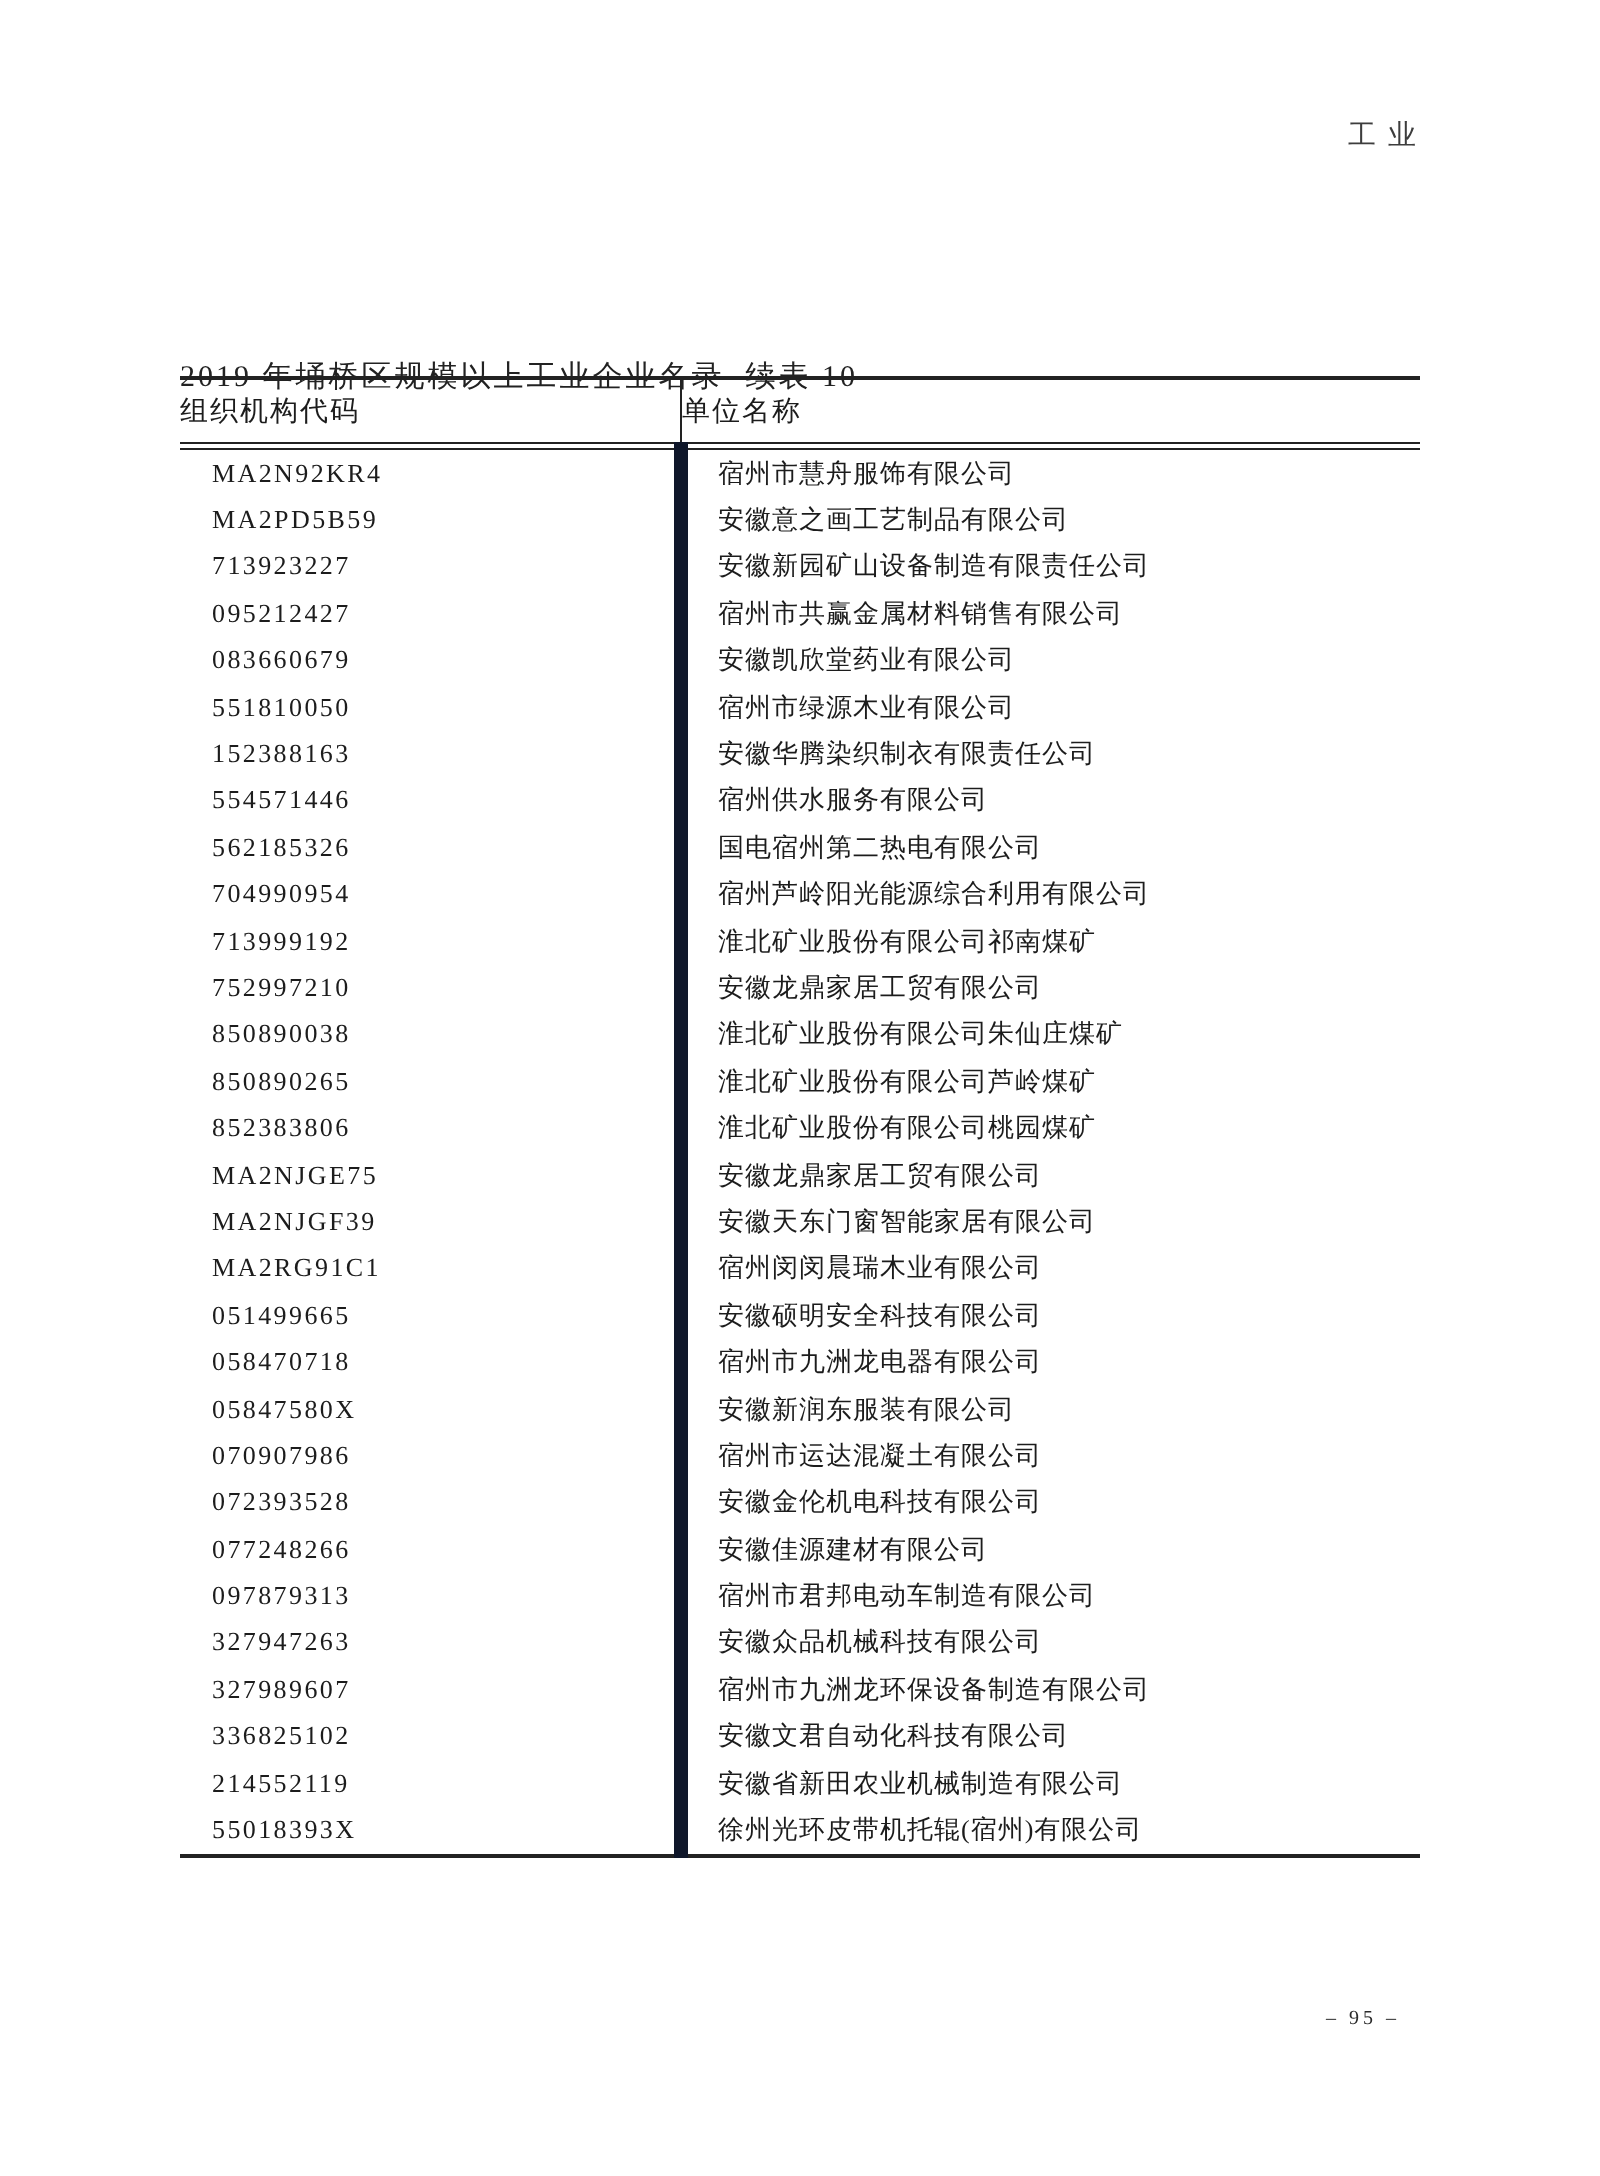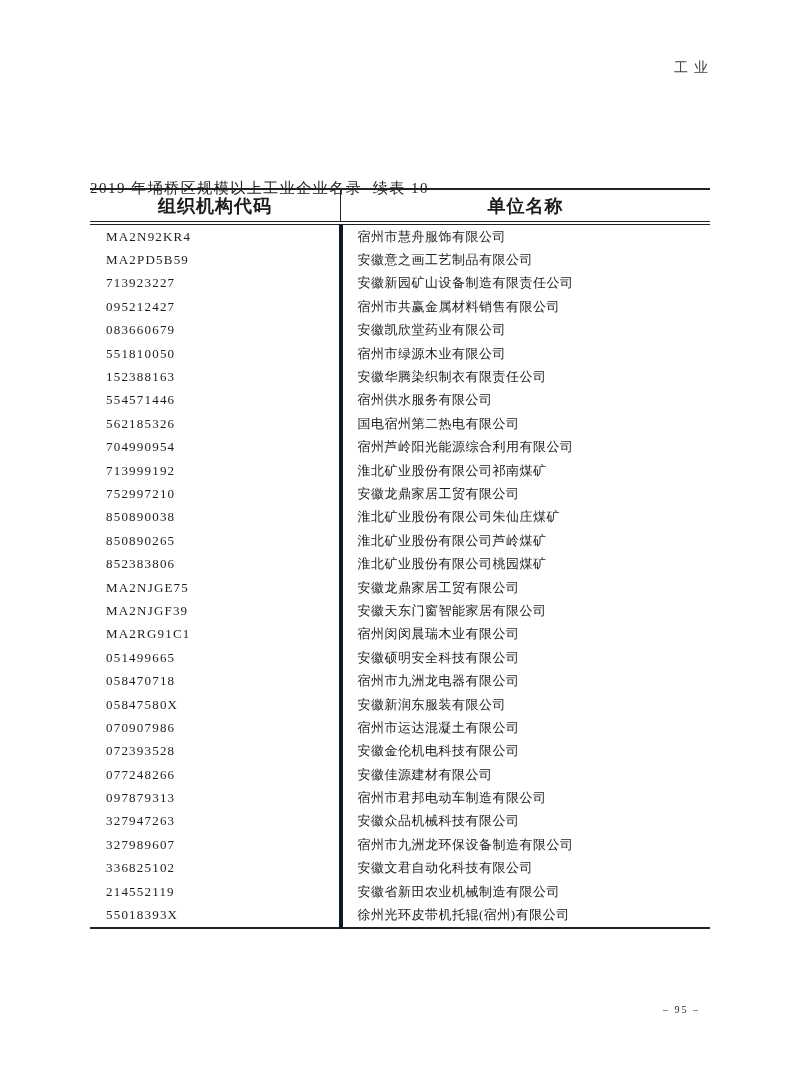--- a/index.html
+++ b/index.html
@@ -38,44 +38,44 @@
     top: 188px;
     left: 90px;
     width: 620px;
     border-collapse: collapse;
     table-layout: fixed;
     border-top: 2px solid #222222;
     border-bottom: 2px solid #222222;
   }
   .enterprise-table th {
     height: 31px;
-    font-size: 18px;
-    font-weight: bold;
-    text-align: center;
+    font-size: 14px;
+    font-weight: normal;
+    text-align: left;
     vertical-align: middle;
     letter-spacing: 1px;
     border-bottom: 4px double #222222;
     padding: 0;
   }
   .enterprise-table th.col-code {
     width: 250px;
     border-right: 1px solid #222222;
   }
   .enterprise-table td {
     height: 23.4px;
     font-size: 13px;
     vertical-align: middle;
     padding: 0;
     overflow: hidden;
     white-space: nowrap;
   }
   .enterprise-table td.cell-code {
     padding-left: 16px;
     letter-spacing: 1.2px;
-    border-right: 4px solid #0f172a;
+    border-right: 7px solid #0f172a;
     font-family: Liberation Serif, serif;
   }
   .enterprise-table td.cell-name {
     padding-left: 15px;
     letter-spacing: 0.5px;
   }
   .page-number {
     position: absolute;
     top: 1004px;
     right: 100px;

